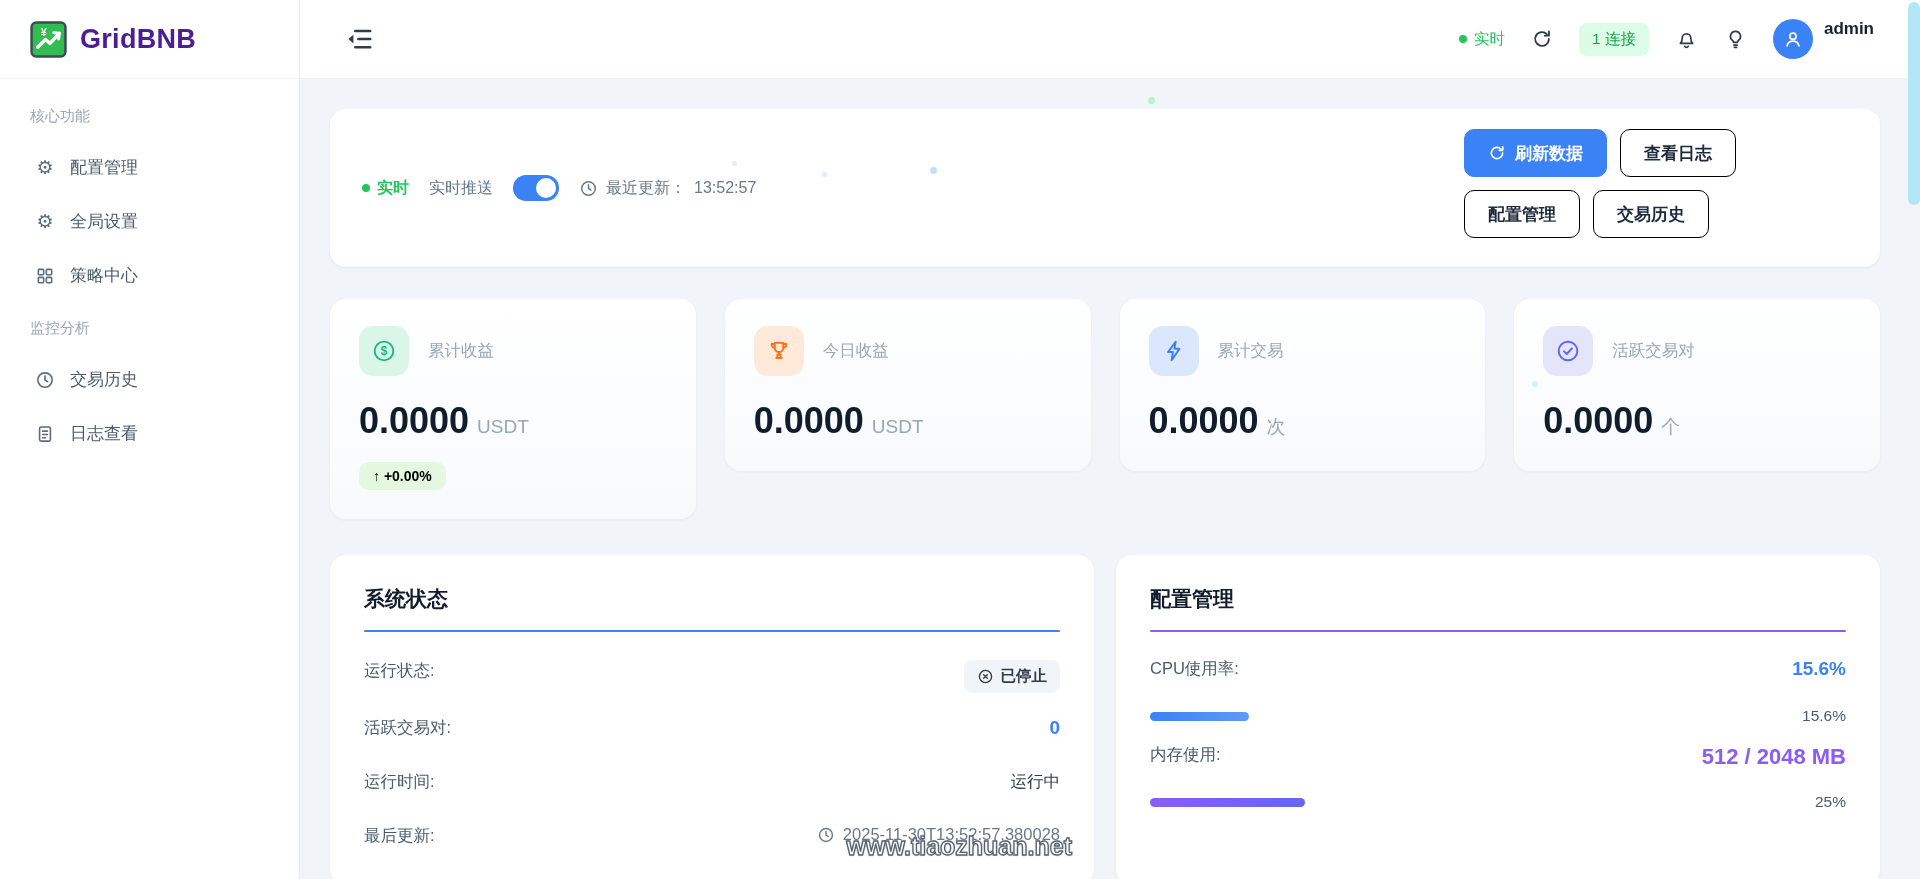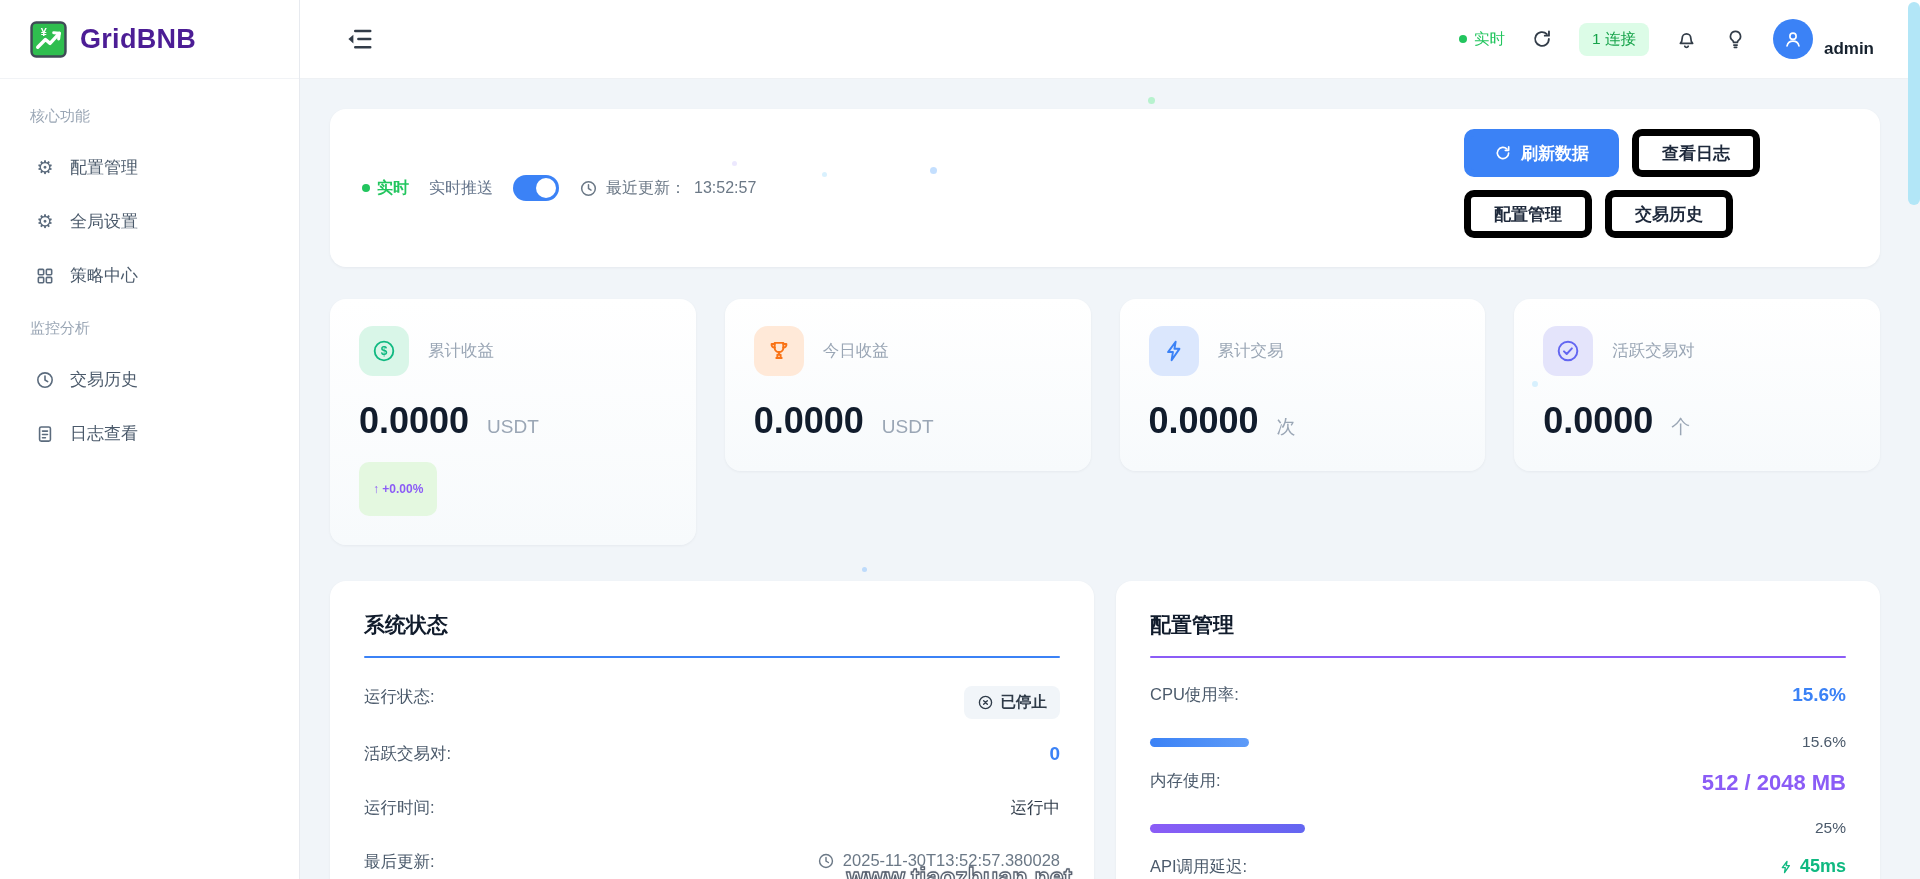--- a/index.html
+++ b/index.html
@@ -25,51 +25,51 @@
 
   
   .main { flex:1; position:relative; height:100%; background:#f1f5f9; }
   .topbar { height:79px; background:#fff; border-bottom:1px solid #eef1f4; display:flex; align-items:center; justify-content:space-between; padding:0 46px 0 44px; }
   .collapse-btn { width:30px; height:30px; color:#323c48; cursor:pointer; }
   .topbar-right { display:flex; align-items:center; gap:26px; }
   .live { display:flex; align-items:center; gap:7px; color:#22c55e; font-size:15.5px; }
   .live-dot { width:8px; height:8px; border-radius:50%; background:#22c55e; }
   .icon-btn { color:#323c48; cursor:pointer; }
   .conn-badge { background:#dcfce7; color:#16a34a; font-size:15.5px; padding:6px 13px; border-radius:8px; cursor:pointer; }
-  .user { display:flex; align-items:flex-end; gap:11px; cursor:pointer; }
+  .user { display:flex; align-items:flex-start; gap:11px; cursor:pointer; }
   .avatar { width:40px; height:40px; border-radius:50%; background:#3b82f6; display:grid; place-items:center; }
   .username { font-size:17px; font-weight:700; color:#16212e; }
 
   .content { padding:30px 40px 0 30px; position:relative; }
 
   
   .control-panel { background:#fff; border-radius:16px; height:158px; box-shadow:0 1px 3px rgba(15,23,42,.05); display:flex; justify-content:space-between; padding:20px 26px 20px 32px; }
   .cp-left { display:flex; align-items:center; gap:20px; align-self:center; color:#64748b; font-size:16px; }
   .cp-live { display:flex; align-items:center; gap:7px; color:#22c55e; font-weight:600; }
   .toggle { width:46px; height:26px; border-radius:13px; background:#3b82f6; position:relative; cursor:pointer; }
   .toggle-knob { width:20px; height:20px; border-radius:50%; background:#fff; position:absolute; top:3px; right:3px; }
   .cp-update { display:flex; align-items:center; gap:8px; color:#6b7886; }
   .cp-buttons { width:390px; display:flex; flex-wrap:wrap; gap:13px; align-content:flex-start; }
-  .btn { height:48px; padding:0 23px; border-radius:10px; border:7px solid #000000; background:#fff; color:#1e293b; font-size:17px; font-weight:600; display:flex; align-items:center; gap:9px; cursor:pointer; font-family:inherit; }
+  .btn { height:48px; padding:0 23px; border-radius:10px; border:1px solid #000000; background:#fff; color:#1e293b; font-size:17px; font-weight:600; display:flex; align-items:center; gap:9px; cursor:pointer; font-family:inherit; }
   .btn-primary { background:#3b82f6; border-color:#3b82f6; color:#fff; }
 
   
   .stats-row { margin-top:32px; display:flex; gap:29px; align-items:flex-start; }
   .stat-card { flex:1; background:linear-gradient(180deg,#ffffff 0%,#f7fafc 100%); border-radius:16px; padding:27px 29px 29px; box-shadow:0 1px 3px rgba(15,23,42,.05); }
   .stat-head { display:flex; align-items:center; gap:19px; margin-bottom:24px; }
   .stat-icon { width:50px; height:50px; border-radius:14px; display:grid; place-items:center; }
   .si-green { background:#d9f6e8; color:#10b981; }
   .si-orange { background:#ffe9d8; color:#f97316; }
   .si-blue { background:#dbe7fd; color:#3b82f6; }
   .si-purple { background:#e4e4fb; color:#6366f1; }
   .stat-label { font-size:16.5px; color:#9aa6b5; }
-  .stat-value-row { display:flex; align-items:baseline; gap:18px; }
+  .stat-value-row { display:flex; align-items:baseline; gap:8px; }
   .stat-value { font-size:36px; font-weight:800; color:#111c2c; }
   .stat-unit { font-size:19px; color:#9aa6b5; }
-  .stat-badge { display:inline-block; margin-top:20px; background:#e4f8e0; color:#8b5cf6; font-size:12px; font-weight:700; padding:20px 14px; border-radius:10px; }
+  .stat-badge { display:inline-block; margin-top:20px; background:#e4f8e0; color:#000000; font-size:14px; font-weight:700; padding:6px 14px; border-radius:10px; }
 
   
   .panels-row { margin-top:36px; display:flex; gap:22px; }
   .panel { flex:1; background:#fff; border-radius:16px; padding:30px 34px; box-shadow:0 1px 3px rgba(15,23,42,.05); position:relative; }
   .panel-title { font-size:21px; font-weight:700; color:#111c2c; }
   .panel-underline { height:2px; margin-top:17px; border-radius:1px; }
   .u-blue { background:#3b82f6; }
   .u-purple { background:#8b5cf6; }
   .rows { margin-top:28px; display:flex; flex-direction:column; gap:24px; }
   .row { display:flex; align-items:flex-start; justify-content:space-between; min-height:30px; }
@@ -391,30 +391,19 @@
           <div class="row">
             <span class="row-label">内存使用:</span>
             <span class="val-purple">512 / 2048 MB</span>
           </div>
           <div class="bar-row">
             <span class="bar-track">
               <span class="bar-fill bf-purple" style="display: block; width: 24%;"></span>
             </span>
             <span class="bar-pct">25%</span>
           </div>
-          <div class="row">
-            <span class="row-label">API调用延迟:</span>
-            <span class="val-green">
-              <span>
-                <svg width="16" height="16" viewBox="0 0 24 24" fill="none" stroke="currentColor" stroke-width="2" stroke-linejoin="round">
-                  <path d="M13.5 3.5L6.5 13h4.5l-1.2 7.5 7.2-10.5h-4.6z"></path>
-                </svg>
-              </span>
-              <span>45ms</span>
-            </span>
-          </div>
         </div>
       </div>
     </section>
   </div>
 </div>
 
 <div class="scroll-thumb"></div>
 
 </body></html>

